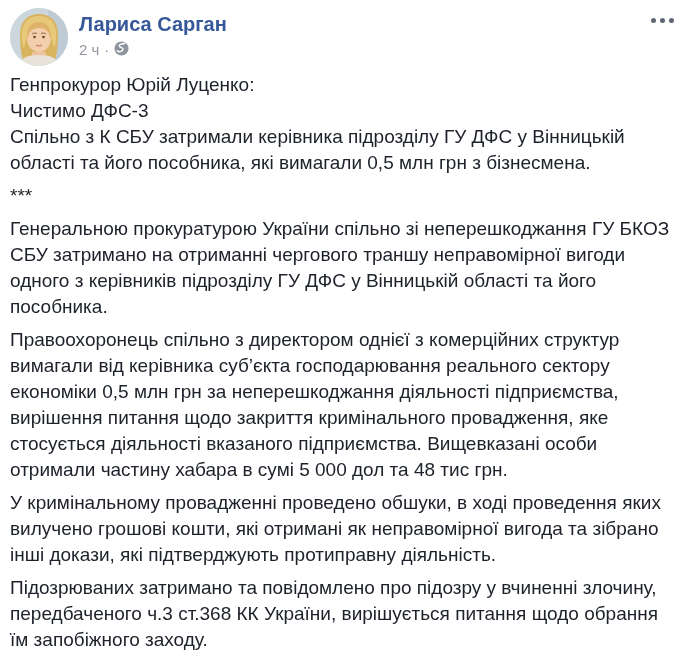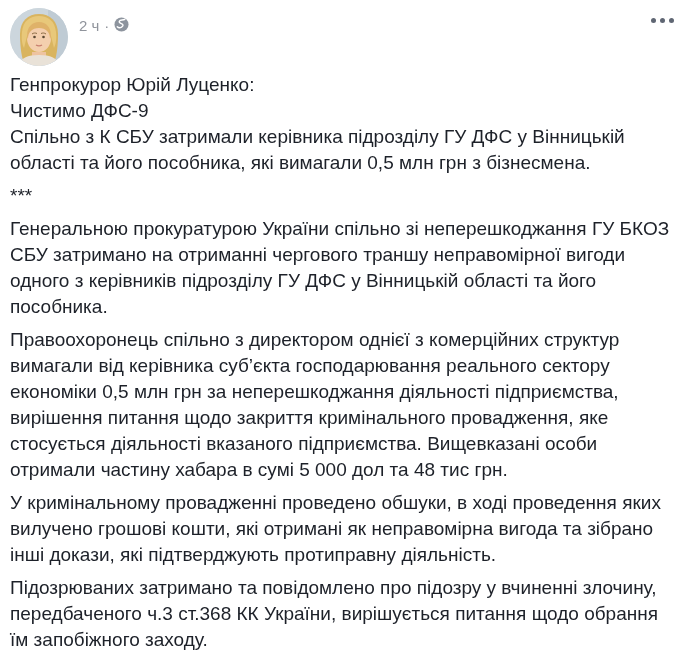--- a/index.html
+++ b/index.html
@@ -117,20 +117,21 @@
           <circle cx="24.5" cy="29" r="1.3" fill="#5a4632"></circle>
           <circle cx="33.5" cy="29" r="1.3" fill="#5a4632"></circle>
           <path d="M22 26c1.5-1.2 3.5-1.2 5-.5" stroke="#8a6a44" stroke-width="1" fill="none"></path>
           <path d="M31 25.5c1.5-.7 3.5-.7 5 .5" stroke="#8a6a44" stroke-width="1" fill="none"></path>
           <path d="M26 37c2 1.2 4 1.2 6 0" stroke="#c77f6f" stroke-width="1.4" fill="none"></path>
         </g>
       </svg>
     </div>
 
     <div class="header-text">
+      <a class="author-name">Лариса Сарган</a>
       <div class="post-meta">
         <span class="timestamp">2 ч</span>
         <span class="separator">·</span>
         <span class="globe">
           <svg width="15" height="15" viewBox="0 0 16 16">
             <circle cx="8" cy="8" r="7.5" fill="#8d949e"></circle>
             <path d="M11.5 2.5c-2 1.2-5 .3-5.8 2-.7 1.6 1.4 2.2 2.8 2.9 1.4.7 1.7 2.2-.4 3.4-1.6.9-3.6.6-4.6-.4" stroke="#ffffff" stroke-width="1.5" fill="none" stroke-linecap="round"></path>
           </svg>
         </span>
       </div>
@@ -138,22 +139,22 @@
 
     <button class="menu-button" aria-label="options">
       <span class="dot"></span>
       <span class="dot"></span>
       <span class="dot"></span>
     </button>
   </div>
 
   <div class="post-body">
     <p>Генпрокурор Юрій Луценко:
-Чистимо ДФС-9
+Чистимо ДФС-3
 Спільно з К СБУ затримали керівника підрозділу ГУ ДФС у Вінницькій області та його пособника, які вимагали 0,5 млн грн з бізнесмена.</p>
     <p>***</p>
     <p>Генеральною прокуратурою України спільно зі неперешкоджання ГУ БКОЗ СБУ затримано на отриманні чергового траншу неправомірної вигоди одного з керівників підрозділу ГУ ДФС у Вінницькій області та його пособника.</p>
     <p>Правоохоронець спільно з директором однієї з комерційних структур вимагали від керівника суб’єкта господарювання реального сектору економіки 0,5 млн грн за неперешкоджання діяльності підприємства, вирішення питання щодо закриття кримінального провадження, яке стосується діяльності вказаного підприємства. Вищевказані особи отримали частину хабара в сумі 5 000 дол та 48 тис грн.</p>
-    <p>У кримінальному провадженні проведено обшуки, в ході проведення яких вилучено грошові кошти, які отримані як неправомірна вигода та зібрано інші докази, які підтверджують протиправну діяльність.</p>
+    <p>У кримінальному провадженні проведено обшуки, в ході проведення яких вилучено грошові кошти, які отримані як неправомірної вигода та зібрано інші докази, які підтверджують протиправну діяльність.</p>
     <p>Підозрюваних затримано та повідомлено про підозру у вчиненні злочину, передбаченого ч.3 ст.368 КК України, вирішується питання щодо обрання їм запобіжного заходу.</p>
   </div>
 
 </div>
 
 </body></html>

